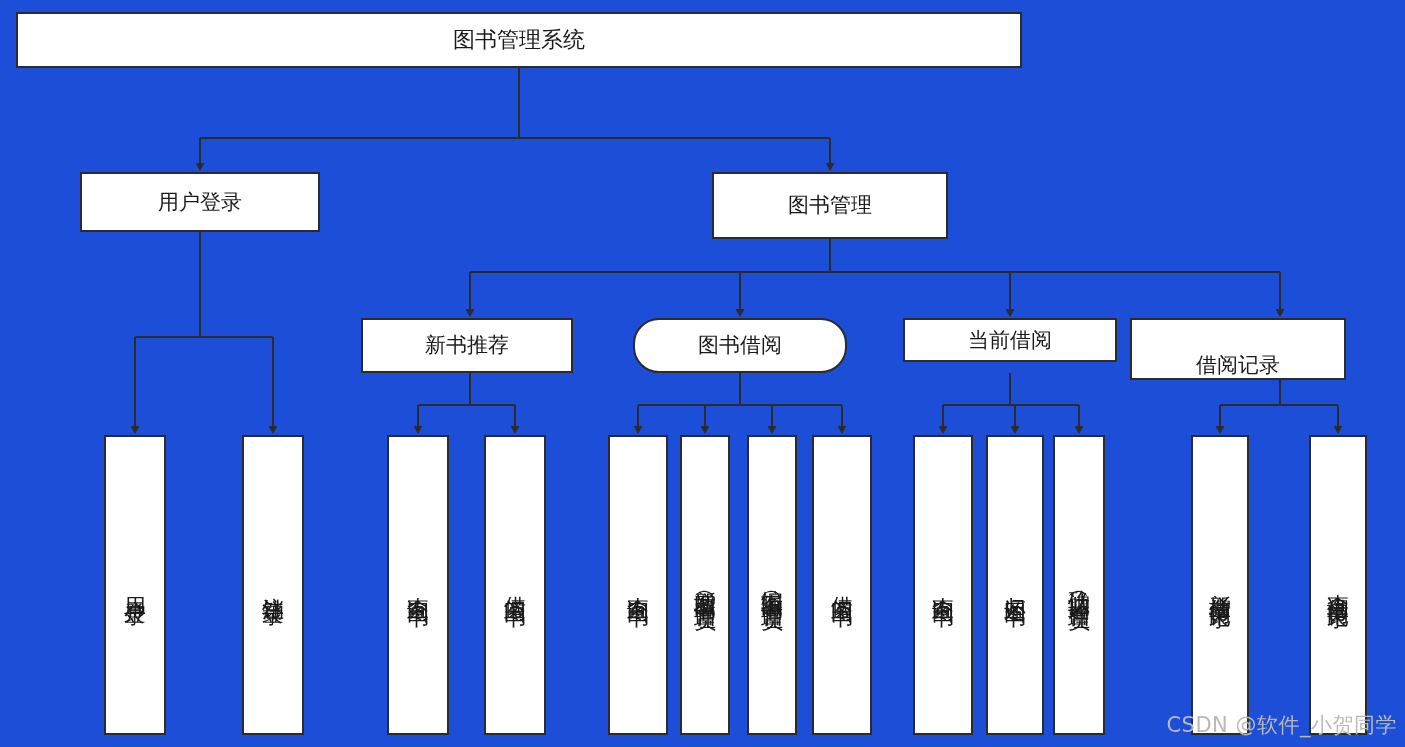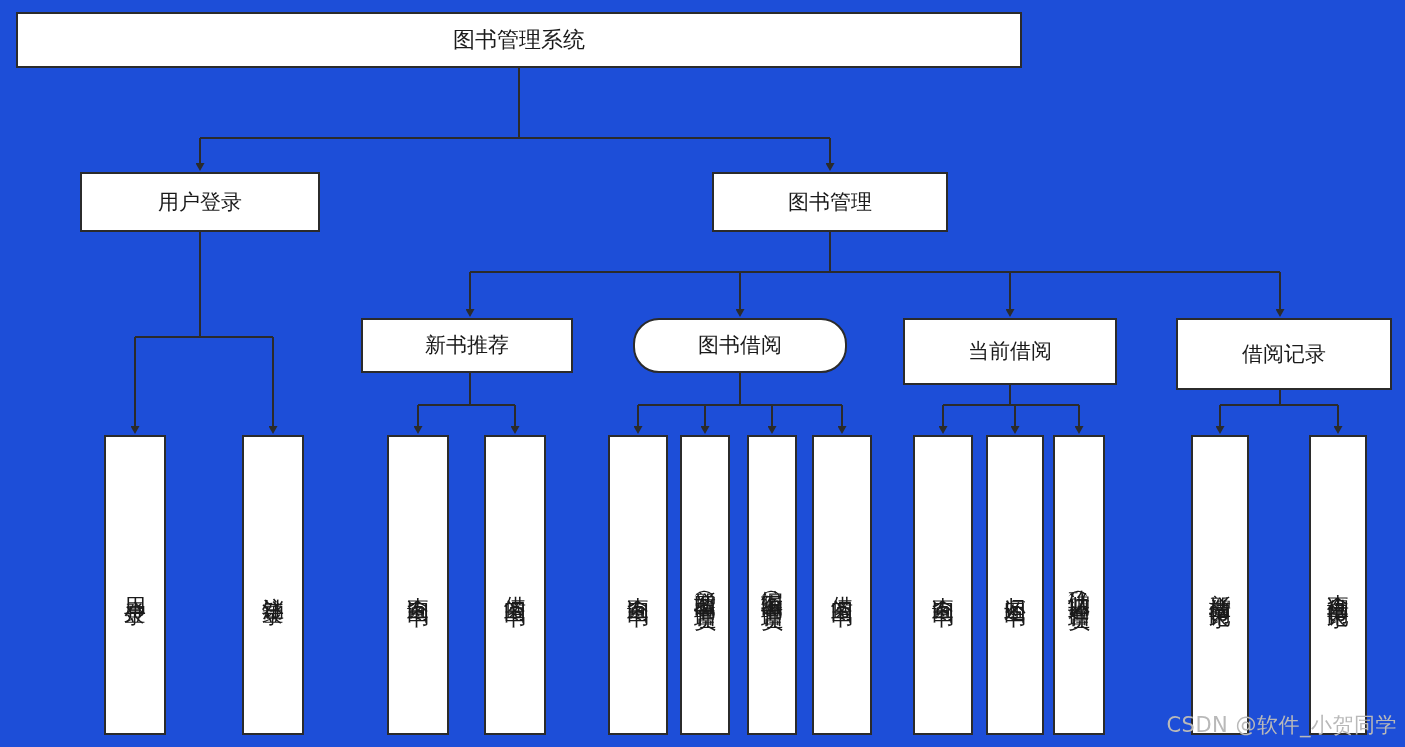--- a/index.html
+++ b/index.html
@@ -119,34 +119,34 @@
       <line x1="1338" y1="405" x2="1338" y2="426" stroke="#2b2b2b" stroke-width="2.6" shape-rendering="crispEdges" marker-end="url(#arrow)"></line>
     </svg>
 
   <div class="node horiz root" style="left:16px;top:12px;width:1006px;height:56px;">
     <span class="node-label">图书管理系统</span>
   </div>
 
   <div class="node horiz" style="left:80px;top:172px;width:240px;height:60px;">
     <span class="node-label">用户登录</span>
   </div>
-  <div class="node horiz" style="left:712px;top:172px;width:236px;height:60px;">
+  <div class="node horiz" style="left:712px;top:172px;width:236px;height:67px;">
     <span class="node-label">图书管理</span>
   </div>
 
   <div class="node horiz" style="left:361px;top:318px;width:212px;height:55px;">
     <span class="node-label">新书推荐</span>
   </div>
   <div class="node horiz" style="left:633px;top:318px;width:214px;height:55px;border-radius:26px;">
     <span class="node-label">图书借阅</span>
   </div>
-  <div class="node horiz" style="left:903px;top:318px;width:214px;height:67px;">
+  <div class="node horiz" style="left:903px;top:318px;width:214px;height:44px;">
     <span class="node-label">当前借阅</span>
   </div>
-  <div class="node horiz" style="left:1176px;top:318px;width:216px;height:72px;">
+  <div class="node horiz" style="left:1130px;top:318px;width:216px;height:62px;align-items:flex-end;">
     <span class="node-label">借阅记录</span>
   </div>
 
   <div class="node vert" style="left:104px;top:435px;width:62px;height:300px;">
     <span class="node-label">用户登录</span>
   </div>
   <div class="node vert" style="left:242px;top:435px;width:62px;height:300px;">
     <span class="node-label">注销登录</span>
   </div>
 

